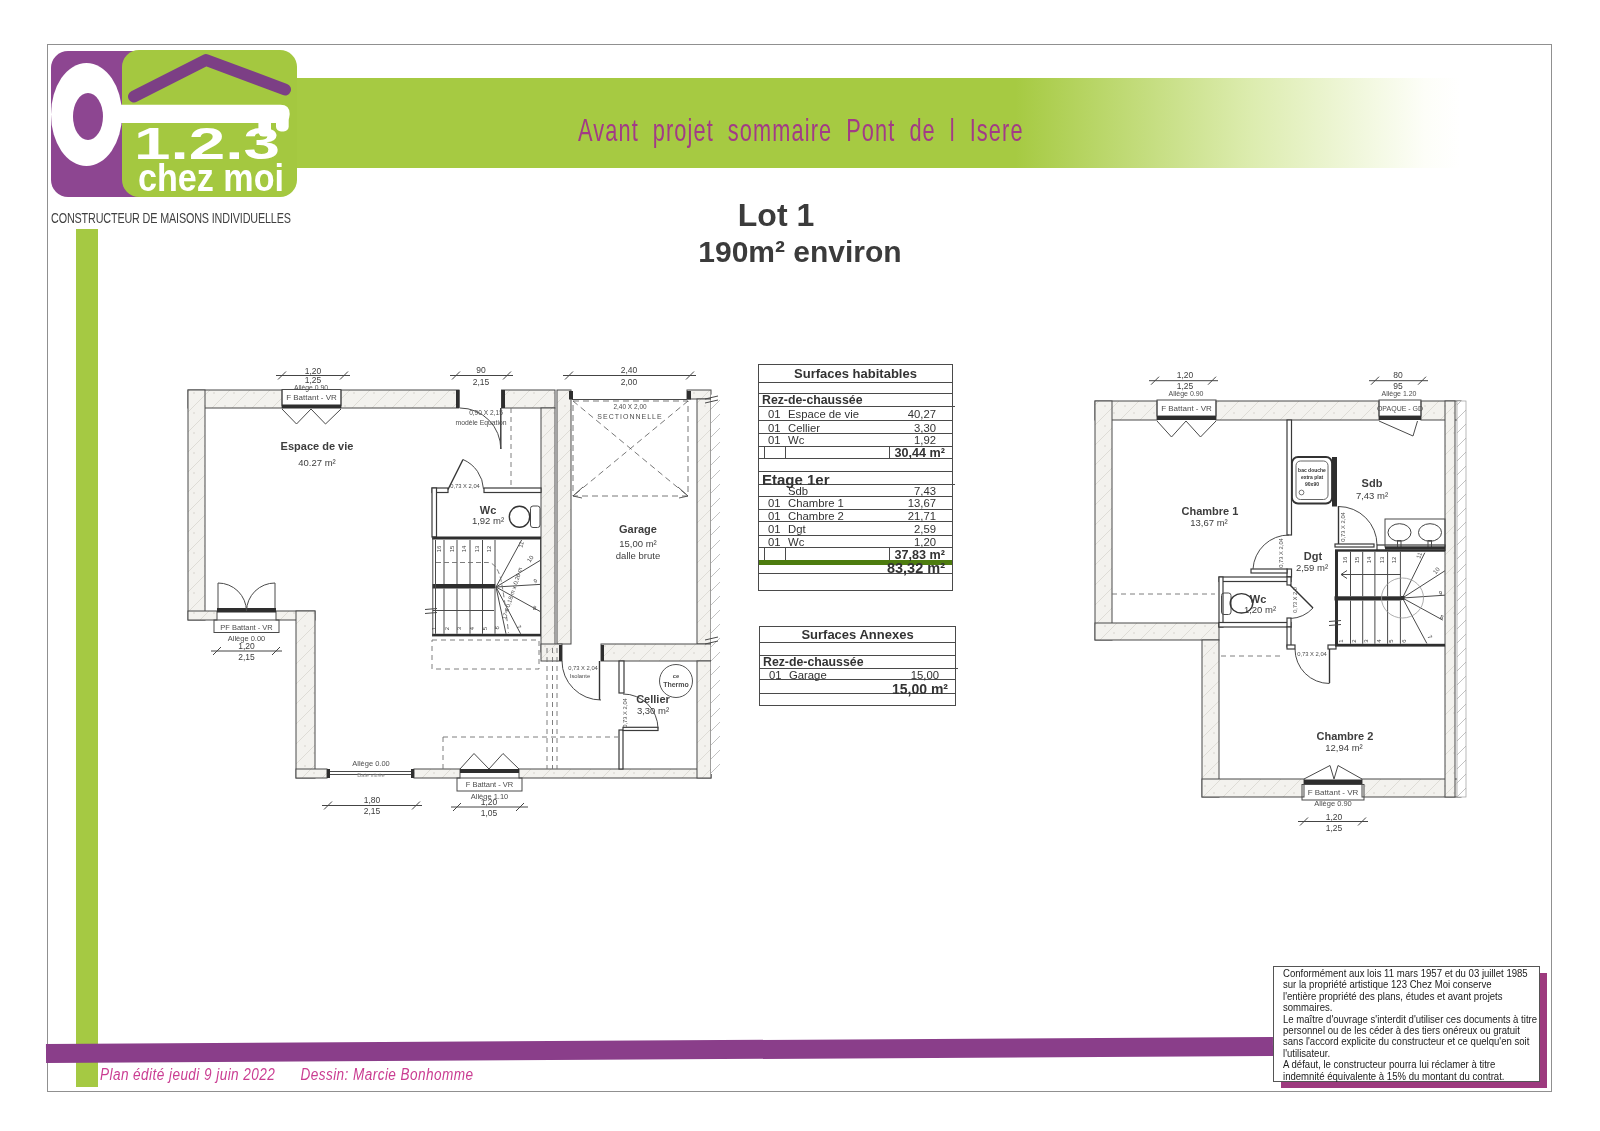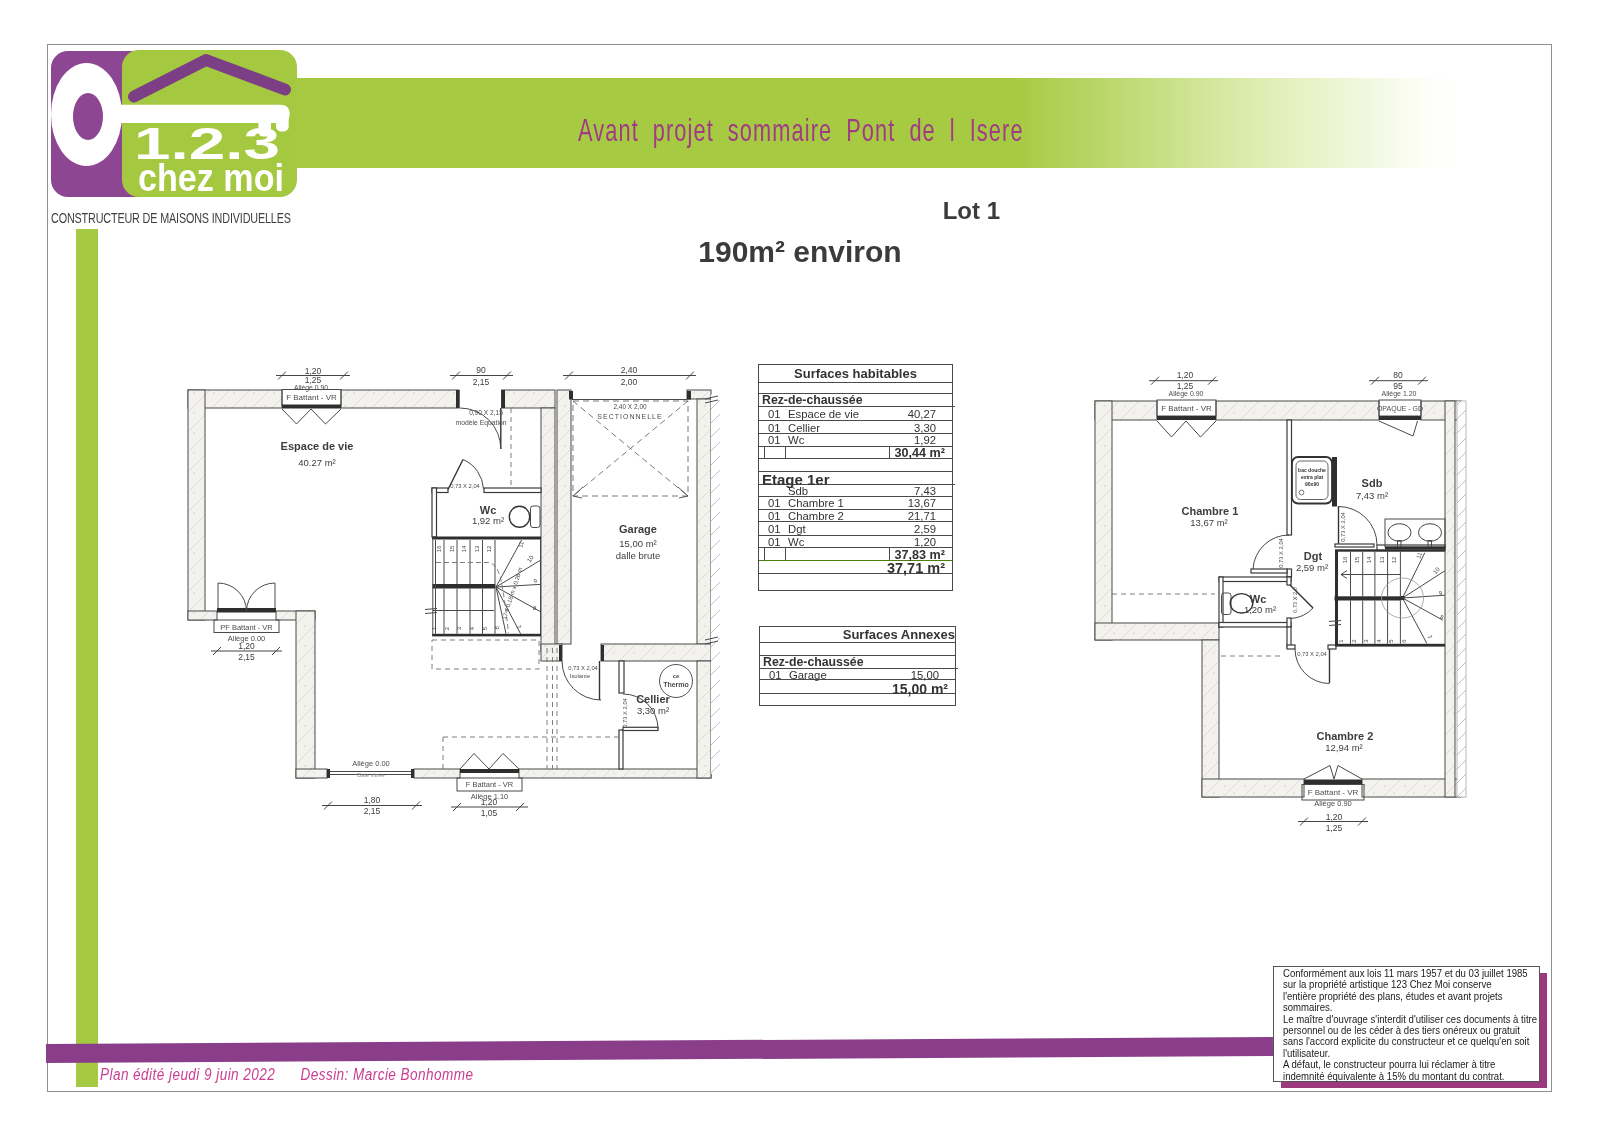--- a/index.html
+++ b/index.html
@@ -32,21 +32,21 @@
 
   <text x="83" y="110.3" font-family="Liberation Sans,sans-serif" font-weight="bold" font-size="44px" fill="#ffffff" textLength="146" lengthAdjust="spacingAndGlyphs">1.2.3</text>
 
   <text x="87" y="142.2" font-family="Liberation Sans,sans-serif" font-weight="bold" font-size="39px" fill="#ffffff" textLength="146" lengthAdjust="spacingAndGlyphs">chez moi</text>
 </svg>
 
 <div class="abs" style="left:51px;top:209px;font-size:15.2px;color:#3f3f3f;letter-spacing:-0.2px;white-space:nowrap;transform:scaleX(0.71);transform-origin:0 0;">CONSTRUCTEUR DE MAISONS INDIVIDUELLES</div>
 
 <div class="abs hand" style="left:578px;top:114px;width:460px;font-size:29px;letter-spacing:1.5px;word-spacing:9px;white-space:nowrap;transform:scale(0.75,1.05);transform-origin:0 0;">Avant projet sommaire Pont de l Isere</div>
 
-<div class="abs" style="left:600px;top:197px;width:400px;text-align:right;font-size:24px;font-weight:bold;color:#3b3b3b;">Lot 1</div>
+<div class="abs" style="left:576px;top:197px;width:400px;text-align:center;font-size:32px;font-weight:bold;color:#3b3b3b;">Lot 1</div>
 <div class="abs" style="left:600px;top:235px;width:400px;text-align:center;font-size:30px;font-weight:bold;color:#3b3b3b;">190m² environ</div>
 
 <div class="abs" style="left:76px;top:229px;width:22px;height:858px;background:#a5c943;"></div>
 
 <div class="abs" style="left:46px;top:1044px;width:1227px;height:19px;background:#8a3e8a;transform:rotate(-0.33deg);transform-origin:0 50%;"></div>
 
 <div class="abs" style="left:100px;top:1066px;font-size:16px;font-style:italic;color:#ca3d92;letter-spacing:0.5px;white-space:nowrap;transform:scaleX(0.85);transform-origin:0 0;">Plan édité jeudi 9 juin 2022&nbsp;&nbsp;&nbsp;&nbsp;&nbsp;&nbsp;Dessin: Marcie Bonhomme</div>
 
 <div class="abs" style="left:1281px;top:973px;width:266px;height:115px;background:#9d3a7e;"></div>
 
@@ -97,33 +97,33 @@
   <div class="abs" style="left:0;top:156.4px;width:100%;height:13.3px;border-bottom:1px solid #4a4a4a;">
         <span class="abs" style="left:9px;top:2px;">01</span>
         <span class="abs" style="left:29px;top:2px;">Dgt</span>
         <span class="abs" style="right:16px;top:2px;">2,59</span>
       </div>
   <div class="abs" style="left:0;top:169.7px;width:100%;height:12.1px;border-bottom:1px solid #4a4a4a;">
         <span class="abs" style="left:9px;top:1px;">01</span>
         <span class="abs" style="left:29px;top:1px;">Wc</span>
         <span class="abs" style="right:16px;top:1px;">1,20</span>
       </div>
-  <div class="abs" style="left:0;top:181.8px;width:100%;height:13.4px;border-bottom:1px solid #4d7c0f;">
+  <div class="abs" style="left:0;top:181.8px;width:100%;height:13.4px;border-bottom:5px solid #4d7c0f;">
         <span class="abs" style="left:4.5px;top:0;width:1px;height:100%;background:#4a4a4a;"></span>
         <span class="abs" style="left:26px;top:0;width:1px;height:100%;background:#4a4a4a;"></span>
         <span class="abs" style="left:130px;top:0;width:1px;height:100%;background:#4a4a4a;"></span>
         <span class="abs" style="right:7px;top:1px;font-weight:bold;font-size:12.6px;">37,83 m²</span>
       </div>
   <div class="abs" style="left:0;top:195.2px;width:100%;height:13.1px;border-bottom:1px solid #4a4a4a;">
-        <span class="abs" style="right:7px;top:0px;font-weight:bold;font-size:14.5px;">37,71 m²</span>
+        <span class="abs" style="right:7px;top:0px;font-weight:bold;font-size:14.5px;">83,32 m²</span>
       </div>
 </div>
 
 <div class="abs" style="left:759px;top:626px;width:195px;height:78px;border:1px solid #4a4a4a;font-size:11.3px;color:#333;">
-  <div class="abs" style="left:0;top:0;width:100%;height:14.7px;border-bottom:1px solid #4a4a4a;text-align:right;font-weight:bold;font-size:13px;">Surfaces Annexes</div>
+  <div class="abs" style="left:0;top:0;width:100%;height:14.7px;border-bottom:1px solid #4a4a4a;text-align:center;font-weight:bold;font-size:13px;">Surfaces Annexes</div>
   <div class="abs" style="left:0;top:14.7px;width:100%;height:12.9px;border-bottom:1px solid #4a4a4a;"></div>
   <div class="abs" style="left:0;top:27.6px;width:100%;height:13.1px;border-bottom:1px solid #4a4a4a;font-weight:bold;font-size:12.3px;padding-left:3px;">Rez-de-chaussée</div>
   <div class="abs" style="left:0;top:40.7px;width:100%;height:11.8px;border-bottom:1px solid #4a4a4a;">
         <span class="abs" style="left:9px;top:1px;">01</span>
         <span class="abs" style="left:29px;top:1px;">Garage</span>
         <span class="abs" style="right:16px;top:1px;">15,00</span>
       </div>
   <div class="abs" style="left:0;top:52.5px;width:100%;height:13.8px;border-bottom:1px solid #4a4a4a;">
         <span class="abs" style="right:7px;top:1px;font-weight:bold;font-size:14px;">15,00 m²</span>
       </div>

